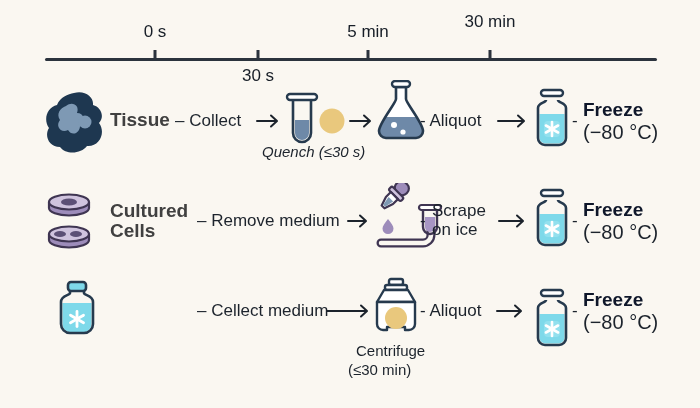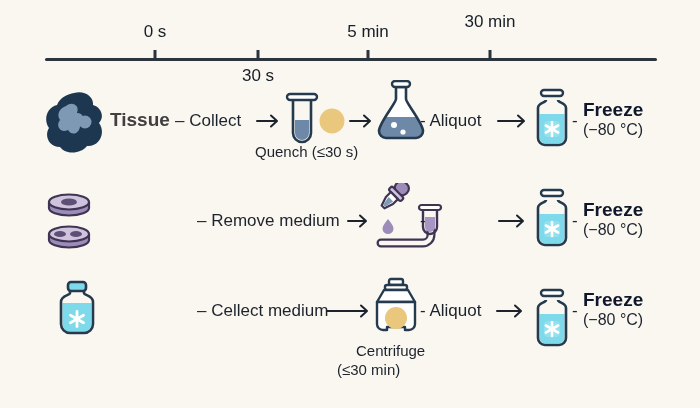--- a/index.html
+++ b/index.html
@@ -15,21 +15,21 @@
   
   .tl-label{font-size:17px;font-weight:500;color:#171e27;transform:translateX(-50%);white-space:nowrap;}
   .tl-line{height:3px;background:#2b333d;border-radius:2px;}
   .tl-tick{width:3px;height:9px;background:#2b333d;transform:translateX(-50%);}
   
   .flow{font-size:17px;white-space:nowrap;color:#1c232c;}
   .row-label{font-size:19px;font-weight:700;color:#404040;line-height:20px;}
   .two-line{line-height:19px;white-space:nowrap;}
   .caption{font-size:15px;color:#1c232c;white-space:nowrap;}
   .freeze-name{font-size:19px;font-weight:700;color:#0f172a;white-space:nowrap;}
-  .freeze-temp{font-size:16px;color:#1c232c;white-space:nowrap;}
+  .freeze-temp{font-size:20px;color:#1c232c;white-space:nowrap;}
   .dashsym{font-size:17px;color:#1c232c;}
   svg{display:block;}
   .arrow line,.arrow polyline{stroke:#1c232c;stroke-width:2;fill:none;stroke-linecap:round;stroke-linejoin:round;}
 </style>
 </head>
 <body>
 
 <div class="stage">
 
   <div class="abs tl-label" style="left:155px;top:22px;">0 s</div>
@@ -80,21 +80,21 @@
         </clipPath>
       </defs>
     <path d="M21,7 v12 C21,23 4,43 4,51 a7,7 0 0 0 7,7 h30 a7,7 0 0 0 7,-7 C48,43 31,23 31,19 V7 Z" fill="#fff"></path>
     <rect x="0" y="37" width="52" height="25" fill="#6e89a8" clip-path="url(#flaskclip)"></rect>
     <circle cx="19" cy="45" r="3" fill="#fff"></circle>
       <circle cx="28" cy="52" r="2.6" fill="#fff"></circle>
     <path d="M21,7 v12 C21,23 4,43 4,51 a7,7 0 0 0 7,7 h30 a7,7 0 0 0 7,-7 C48,43 31,23 31,19 V7 Z" fill="none" stroke="#263a4e" stroke-width="2.6" stroke-linejoin="round"></path>
     <rect x="17" y="1" width="18" height="6" rx="3" fill="#fff" stroke="#263a4e" stroke-width="2.4"></rect>
   </svg>
 
-  <div class="abs caption" style="left:255px;top:143px;">Quench (≤30 s)</div>
+  <div class="abs caption" style="left:262px;top:143px;font-style:italic;">Quench (≤30 s)</div>
 
   <div class="abs flow" style="left:420px;top:111px;"><span class="dashsym">-</span> <span>Aliquot</span></div>
 
   <svg class="abs arrow" style="left:497px;top:114px;" width="30" height="14">
     <line x1="1" y1="7" x2="26" y2="7"></line>
       <polyline points="21,1.5 27,7 21,12.5"></polyline>
   </svg>
 
   <svg class="abs" style="left:534px;top:88px;" width="36" height="64" viewBox="0 0 36 64">
     <path d="M5.5,26 h25 v23.5 a6,6 0 0 1 -6,6 h-13 a6,6 0 0 1 -6,-6 Z" fill="#7ed9ea"></path>
@@ -119,20 +119,21 @@
       <ellipse cx="23" cy="9" rx="8" ry="3.6" fill="#5c5076"></ellipse>
     </g>
     <g transform="translate(0,34)">
       <path d="M3,9 v6 a20,7.5 0 0 0 40,0 V9" fill="#9d8cba" stroke="#3f3552" stroke-width="2.2"></path>
       <ellipse cx="23" cy="9" rx="20" ry="7.5" fill="#cfc3de" stroke="#3f3552" stroke-width="2.2"></ellipse>
       <ellipse cx="14" cy="9" rx="6" ry="3" fill="#5c5076"></ellipse>
       <ellipse cx="30" cy="9" rx="6" ry="3" fill="#5c5076"></ellipse>
     </g>
   </svg>
 
+  <div class="abs row-label" style="left:110px;top:201px;width:92px;">Cultured Cells</div>
 
   <div class="abs flow" style="left:197px;top:211px;"><span class="dashsym">–</span> <span>Remove medium</span></div>
 
   <svg class="abs arrow" style="left:347px;top:214px;" width="22" height="14">
     <line x1="1" y1="7" x2="18" y2="7"></line>
       <polyline points="13,1.5 19,7 13,12.5"></polyline>
   </svg>
 
   <svg class="abs" style="left:371px;top:183px;" width="88" height="66" viewBox="0 0 88 66">
     <path d="M10,60 H52 a8,8 0 0 0 8,-8 v-4" fill="none" stroke="#3f3552" stroke-width="9" stroke-linecap="round"></path>
@@ -145,20 +146,24 @@
     <g transform="translate(34,2) rotate(45)">
       <rect x="-7" y="-2" width="14" height="13" rx="6" fill="#9d8cba" stroke="#3f3552" stroke-width="2.2"></rect>
       <rect x="-8.5" y="10" width="17" height="5" rx="2" fill="#cfc3de" stroke="#3f3552" stroke-width="2.2"></rect>
       <path d="M-5,15 V22 L-2,31 h4 L5,22 V15 Z" fill="#fff" stroke="#3f3552" stroke-width="2.2" stroke-linejoin="round"></path>
       <path d="M-3.2,20 L-1.4,29.5 h2.8 L3.2,20 Z" fill="#7e99b4"></path>
     </g>
     <path transform="translate(17,42)" d="M0,-6 C3,-2 5.5,1 5.5,3.5 a5.5,5.5 0 1 1 -11,0 C-5.5,1 -3,-2 0,-6 Z" fill="#9d8cba"></path>
   </svg>
 
   <div class="abs dashsym" style="left:420px;top:211px;">-</div>
+  <div class="abs flow two-line" style="left:432px;top:201px;">
+    <div>Scrape</div>
+    <div>on ice</div>
+  </div>
 
   <svg class="abs arrow" style="left:498px;top:214px;" width="28" height="14">
     <line x1="1" y1="7" x2="24" y2="7"></line>
       <polyline points="19,1.5 25,7 19,12.5"></polyline>
   </svg>
 
   <svg class="abs" style="left:534px;top:188px;" width="36" height="64" viewBox="0 0 36 64">
     <path d="M5.5,26 h25 v23.5 a6,6 0 0 1 -6,6 h-13 a6,6 0 0 1 -6,-6 Z" fill="#7ed9ea"></path>
     <rect x="10" y="33" width="16" height="16" rx="4" fill="#93e0ee"></rect>
     <path d="M12,12 c0,3 -8,2.5 -8,8 v30 a7,7 0 0 0 7,7 h14 a7,7 0 0 0 7,-7 V20 c0,-5.5 -8,-5 -8,-8" fill="none" stroke="#263a4e" stroke-width="2.6" stroke-linejoin="round"></path>
@@ -195,21 +200,21 @@
 
   <svg class="abs" style="left:372px;top:277px;" width="48" height="64" viewBox="0 0 48 64">
     <rect x="17" y="2" width="14" height="6" rx="2" fill="#fff" stroke="#263a4e" stroke-width="2.4"></rect>
     <rect x="13" y="8" width="22" height="5" rx="2" fill="#fff" stroke="#263a4e" stroke-width="2.4"></rect>
     <path d="M12,13 h24 l7,12 H5 Z" fill="#fff" stroke="#263a4e" stroke-width="2.4" stroke-linejoin="round"></path>
     <path d="M5,25 h38 v22 a6,6 0 0 1 -6,6 h-4 v-3 H15 v3 h-4 a6,6 0 0 1 -6,-6 Z" fill="#fff" stroke="#263a4e" stroke-width="2.4" stroke-linejoin="round"></path>
     <circle cx="24" cy="41" r="11" fill="#e9c87d"></circle>
   </svg>
 
   <div class="abs caption" style="left:356px;top:342px;">Centrifuge</div>
-  <div class="abs caption" style="left:337px;top:361px;">(≤30 min)</div>
+  <div class="abs caption" style="left:348px;top:361px;">(≤30 min)</div>
 
   <div class="abs flow" style="left:420px;top:301px;"><span class="dashsym">-</span> <span>Aliquot</span></div>
 
   <svg class="abs arrow" style="left:496px;top:304px;" width="28" height="14">
     <line x1="1" y1="7" x2="24" y2="7"></line>
       <polyline points="19,1.5 25,7 19,12.5"></polyline>
   </svg>
 
   <svg class="abs" style="left:534px;top:288px;" width="36" height="64" viewBox="0 0 36 64">
     <path d="M5.5,26 h25 v23.5 a6,6 0 0 1 -6,6 h-13 a6,6 0 0 1 -6,-6 Z" fill="#7ed9ea"></path>

